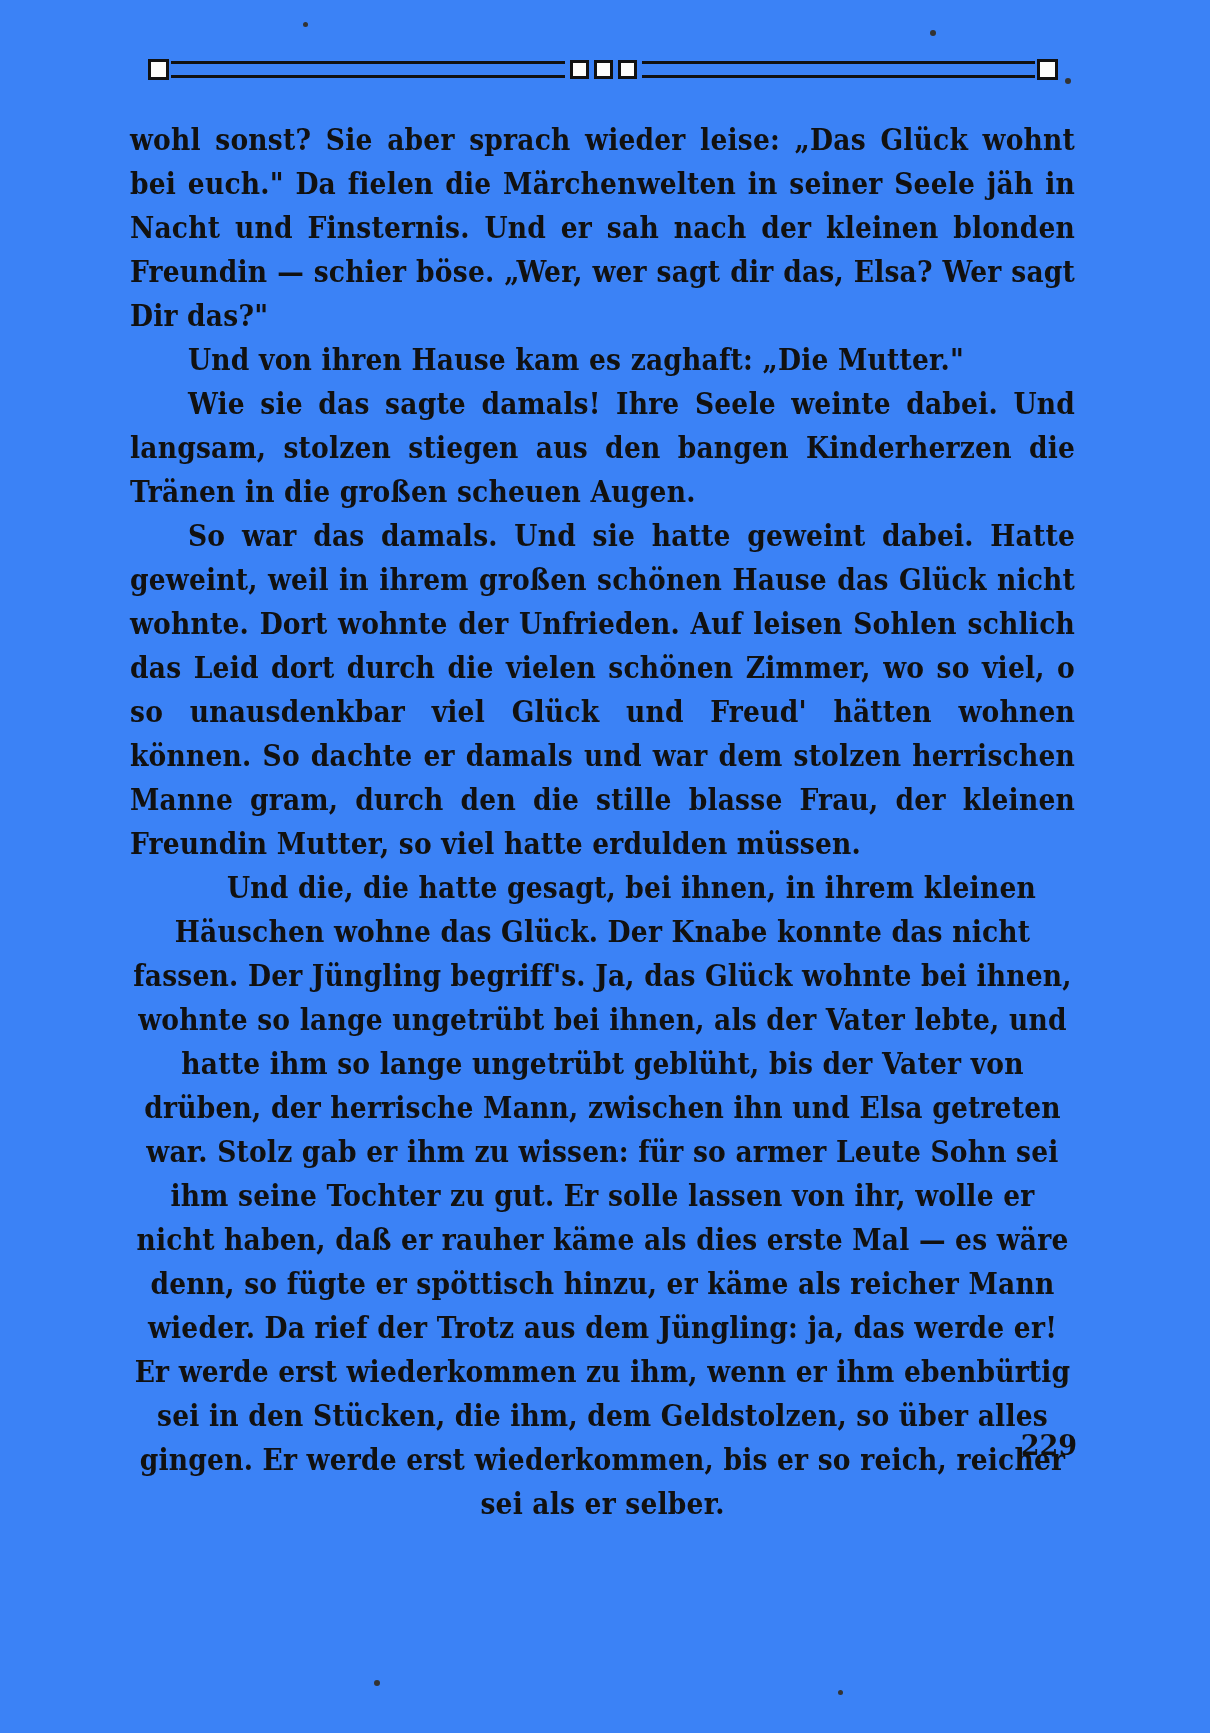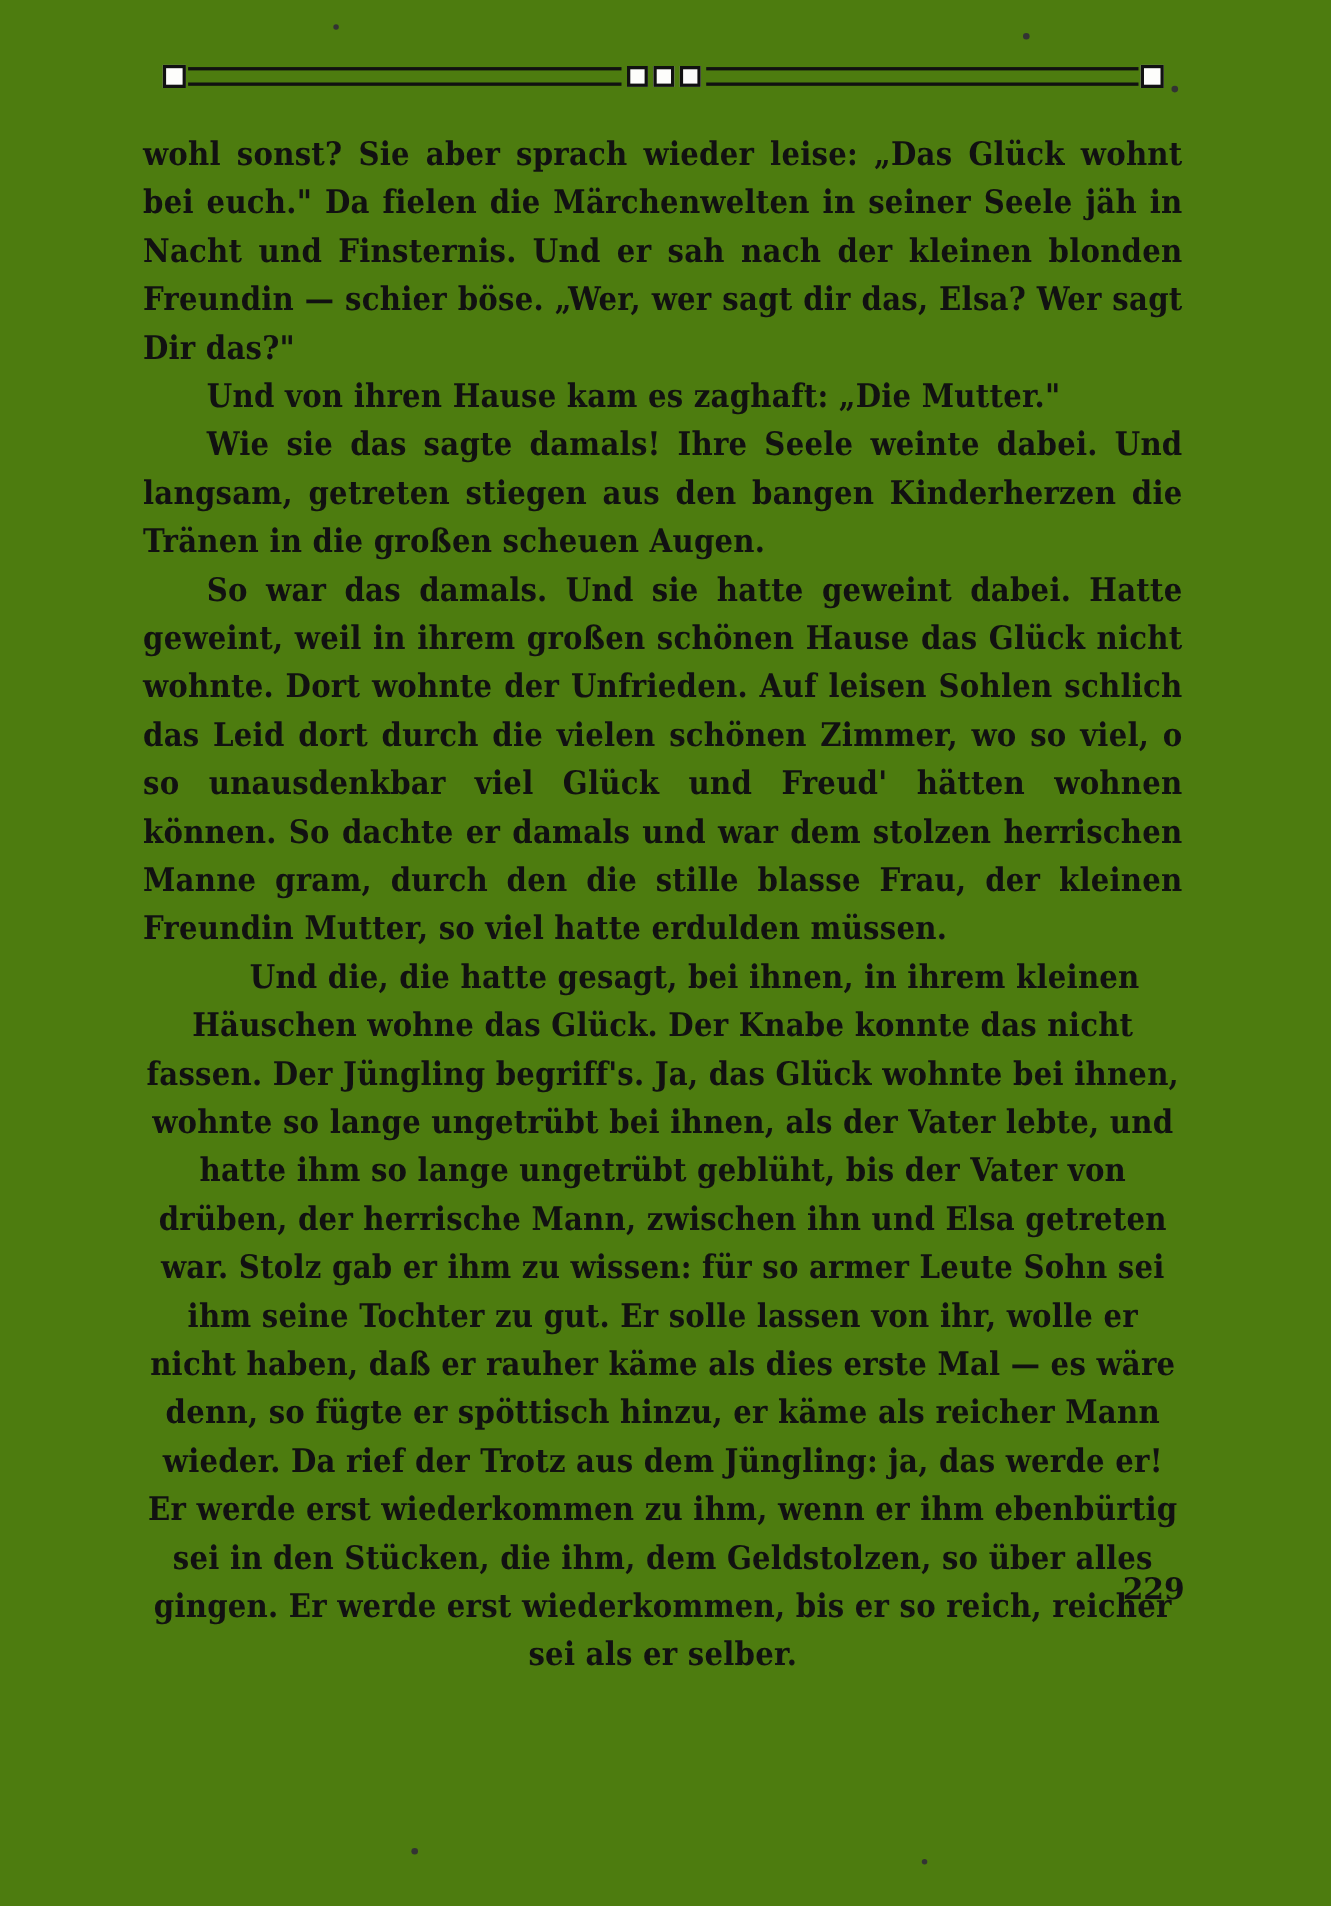--- a/index.html
+++ b/index.html
@@ -13,21 +13,21 @@
     position: relative;
     font-family: "DejaVu Serif", serif;
     overflow: hidden;
   }
 
   .page {
     position: absolute;
     top: 0; left: 0;
     width: 1210px;
     height: 1733px;
-    background: #4d7c0f;
+    background: #3b82f6;
   }
 
   
   .header-rule {
     position: absolute;
     top: 52px;
     left: 148px;
     width: 910px;
     height: 34px;
     display: flex;
@@ -128,20 +128,20 @@
       <span class="rule-square small"></span>
       <span class="rule-square small"></span>
     </span>
     <span class="rule-line"></span>
     <span class="rule-square"></span>
   </div>
 
   <div class="text-block">
     <p>wohl sonst? Sie aber sprach wieder leise: „Das Glück wohnt bei euch." Da fielen die Märchenwelten in seiner Seele jäh in Nacht und Finsternis. Und er sah nach der kleinen blonden Freundin — schier böse. „Wer, wer sagt dir das, Elsa? Wer sagt Dir das?"</p>
     <p class="indent">Und von ihren Hause kam es zaghaft: „Die Mutter."</p>
-    <p class="indent">Wie sie das sagte damals! Ihre Seele weinte dabei. Und langsam, getreten stiegen aus den bangen Kinderherzen die Tränen in die großen scheuen Augen.</p>
+    <p class="indent">Wie sie das sagte damals! Ihre Seele weinte dabei. Und langsam, stolzen stiegen aus den bangen Kinderherzen die Tränen in die großen scheuen Augen.</p>
     <p class="indent">So war das damals. Und sie hatte geweint dabei. Hatte geweint, weil in ihrem großen schönen Hause das Glück nicht wohnte. Dort wohnte der Unfrieden. Auf leisen Sohlen schlich das Leid dort durch die vielen schönen Zimmer, wo so viel, o so unausdenkbar viel Glück und Freud' hätten wohnen können. So dachte er damals und war dem stolzen herrischen Manne gram, durch den die stille blasse Frau, der kleinen Freundin Mutter, so viel hatte erdulden müssen.</p>
     <p class="indent">Und die, die hatte gesagt, bei ihnen, in ihrem kleinen Häuschen wohne das Glück. Der Knabe konnte das nicht fassen. Der Jüngling begriff's. Ja, das Glück wohnte bei ihnen, wohnte so lange ungetrübt bei ihnen, als der Vater lebte, und hatte ihm so lange ungetrübt geblüht, bis der Vater von drüben, der herrische Mann, zwischen ihn und Elsa getreten war. Stolz gab er ihm zu wissen: für so armer Leute Sohn sei ihm seine Tochter zu gut. Er solle lassen von ihr, wolle er nicht haben, daß er rauher käme als dies erste Mal — es wäre denn, so fügte er spöttisch hinzu, er käme als reicher Mann wieder. Da rief der Trotz aus dem Jüngling: ja, das werde er! Er werde erst wiederkommen zu ihm, wenn er ihm ebenbürtig sei in den Stücken, die ihm, dem Geldstolzen, so über alles gingen. Er werde erst wiederkommen, bis er so reich, reicher sei als er selber.</p>
   </div>
 
   <div class="page-number">229</div>
 
 </div>
 
 </body></html>

